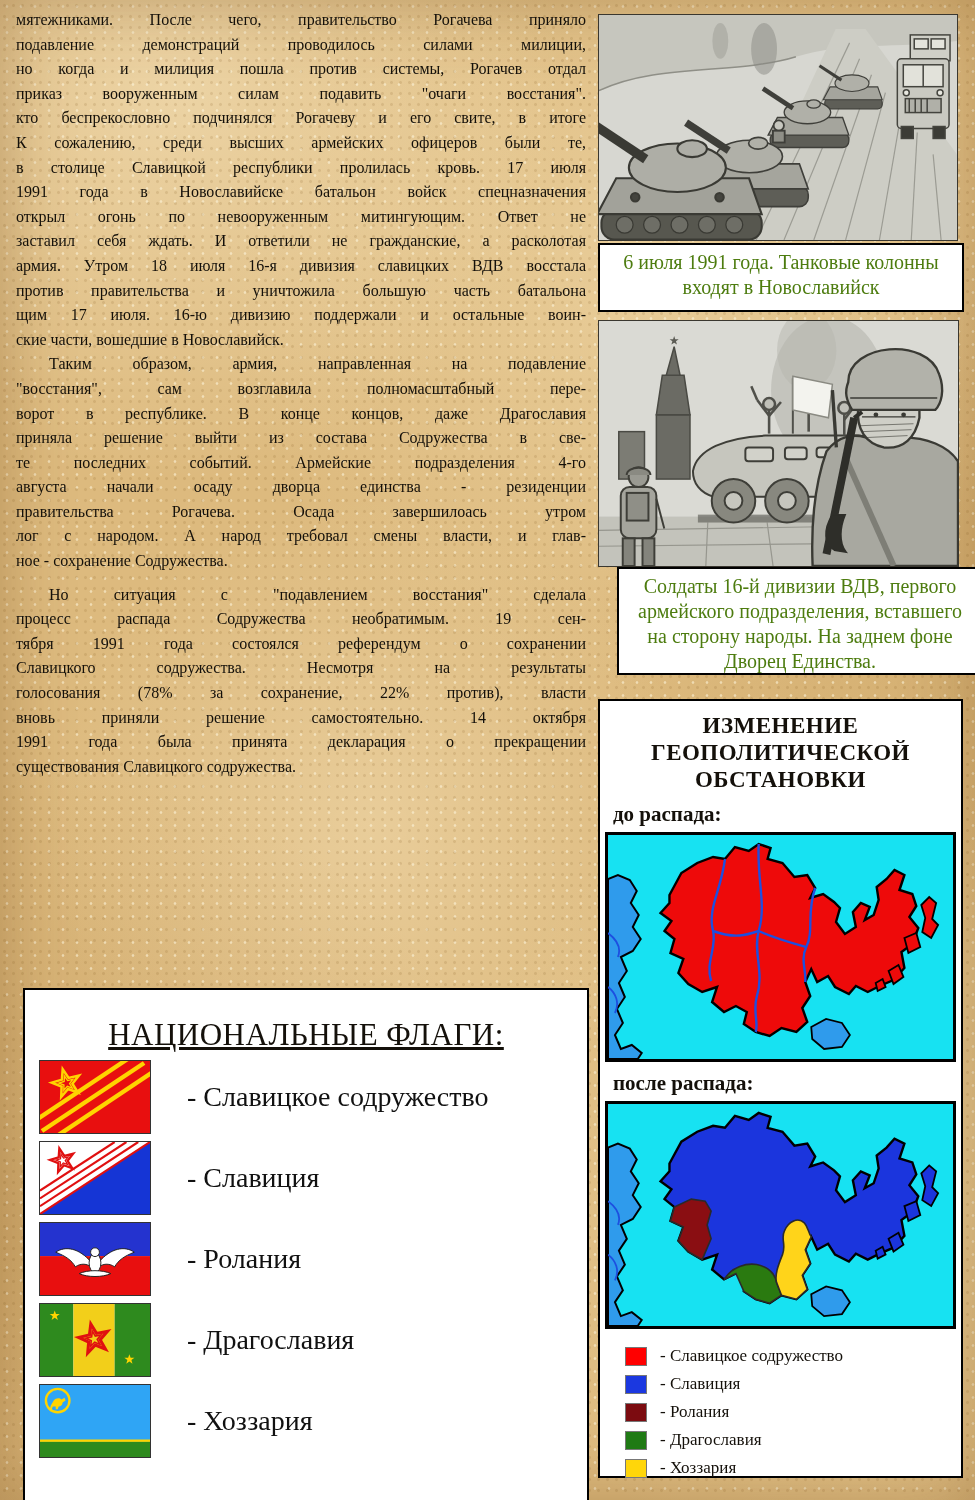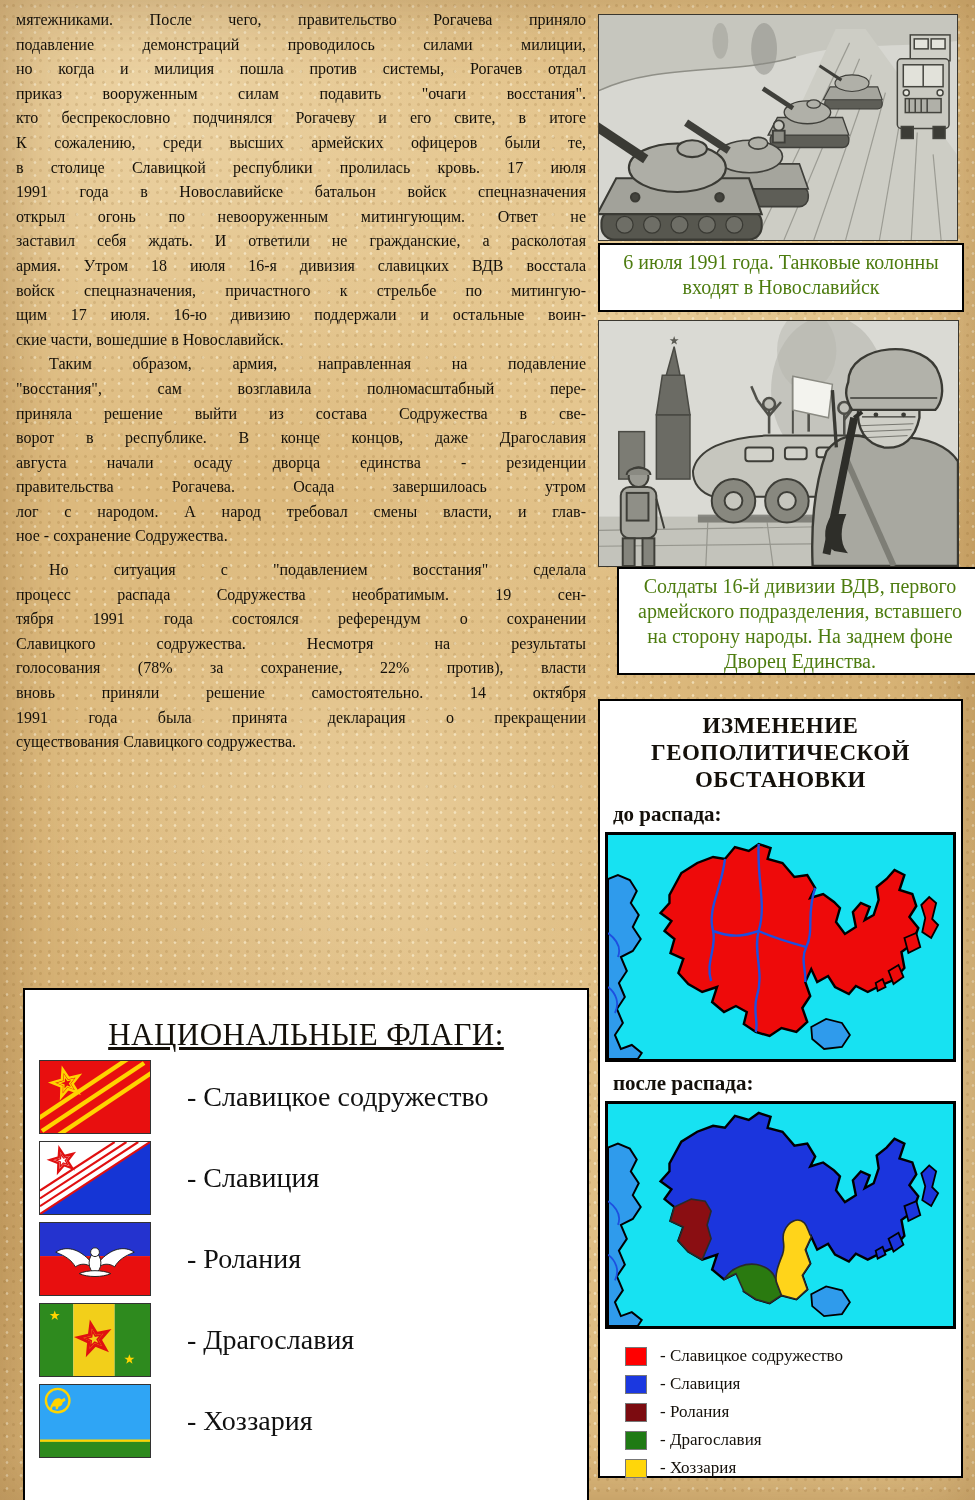--- a/index.html
+++ b/index.html
@@ -78,35 +78,36 @@
   <div class="bodyline">в столице Славицкой республики пролилась кровь. 17 июля</div>
 
   <div class="bodyline">1991 года в Новославийске батальон войск спецназначения</div>
 
   <div class="bodyline">открыл огонь по невооруженным митингующим. Ответ не</div>
 
   <div class="bodyline">заставил себя ждать. И ответили не гражданские, а расколотая</div>
 
   <div class="bodyline">армия. Утром 18 июля 16-я дивизия славицких ВДВ восстала</div>
 
-
-  <div class="bodyline">войск спецназначения, причастного к стрельбе по митингую-</div>
+  <div class="bodyline">против правительства и уничтожила большую часть батальона</div>
+
 
   <div class="bodyline">щим 17 июля. 16-ю дивизию поддержали и остальные воин-</div>
 
   <div class="bodyline last">ские части, вошедшие в Новославийск.</div>
 
   <div class="bodyline ind">Таким образом, армия, направленная на подавление</div>
 
   <div class="bodyline">"восстания", сам возглавила полномасштабный пере-</div>
 
+  <div class="bodyline">ворот в республике. В конце концов, даже Драгославия</div>
+
   <div class="bodyline">приняла решение выйти из состава Содружества в све-</div>
 
-  <div class="bodyline">ворот в республике. В конце концов, даже Драгославия</div>
-
+  <div class="bodyline">те последних событий. Армейские подразделения 4-го</div>
 
   <div class="bodyline">августа начали осаду дворца единства - резиденции</div>
 
   <div class="bodyline">правительства Рогачева. Осада завершилоась утром</div>
 
 
   <div class="bodyline">лог с народом. А народ требовал смены власти, и глав-</div>
 
   <div class="bodyline last">ное - сохранение Содружества.</div>
 

